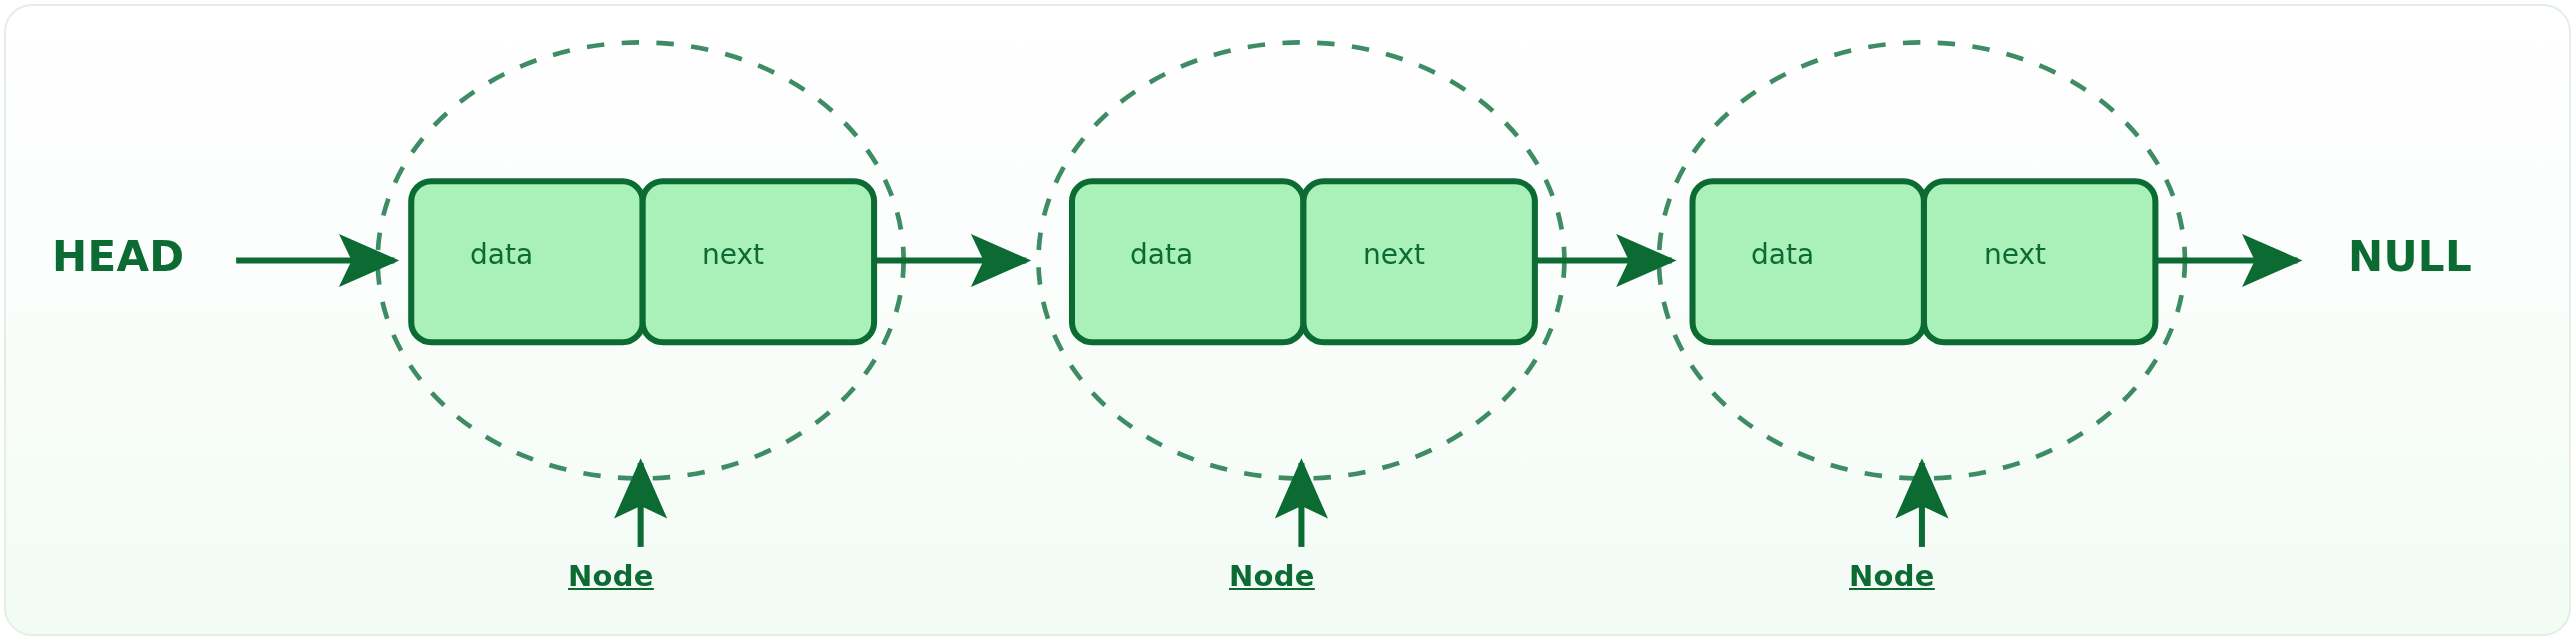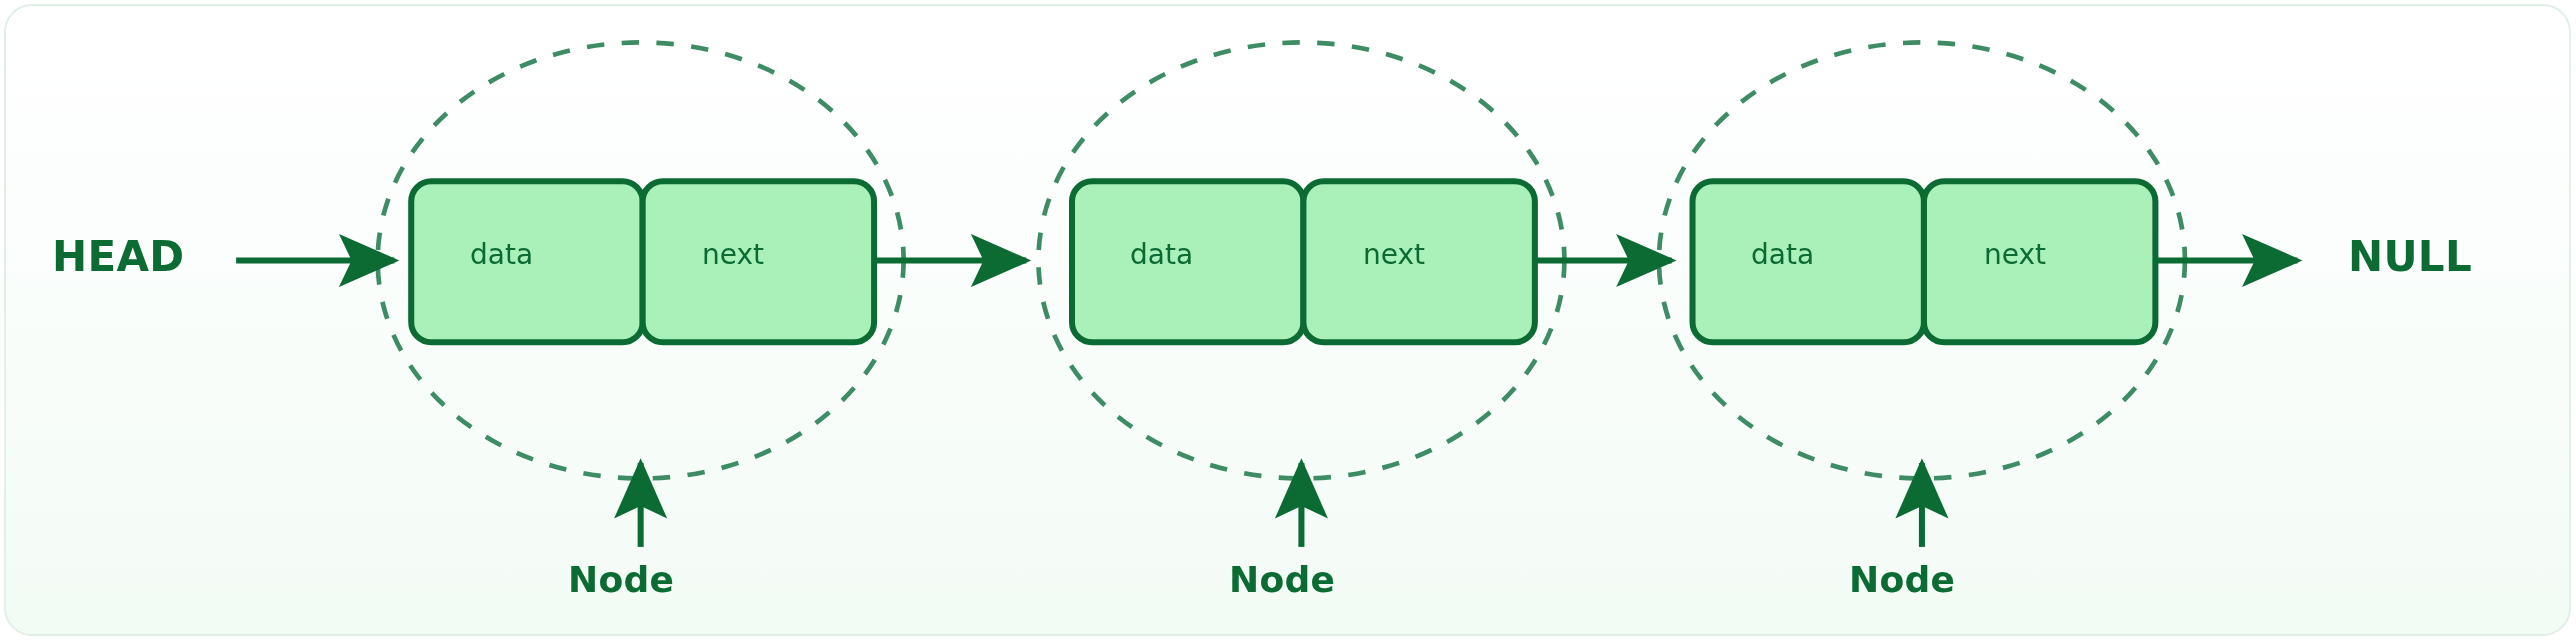--- a/index.html
+++ b/index.html
@@ -37,22 +37,23 @@
     color: #0b6b33;
     font-weight: bold;
     white-space: nowrap;
     line-height: 1;
   }
   .lbl-terminal {
     font-size: 42px;
     letter-spacing: 0.3px;
   }
   .lbl-node {
-    font-size: 36px;
+    font-size: 29px;
     letter-spacing: 0.3px;
+    text-decoration: underline;
   }
   .cell-text {
     position: absolute;
     color: #0b6b33;
     font-size: 28px;
     font-weight: normal;
     white-space: nowrap;
     line-height: 1;
   }
 </style>

